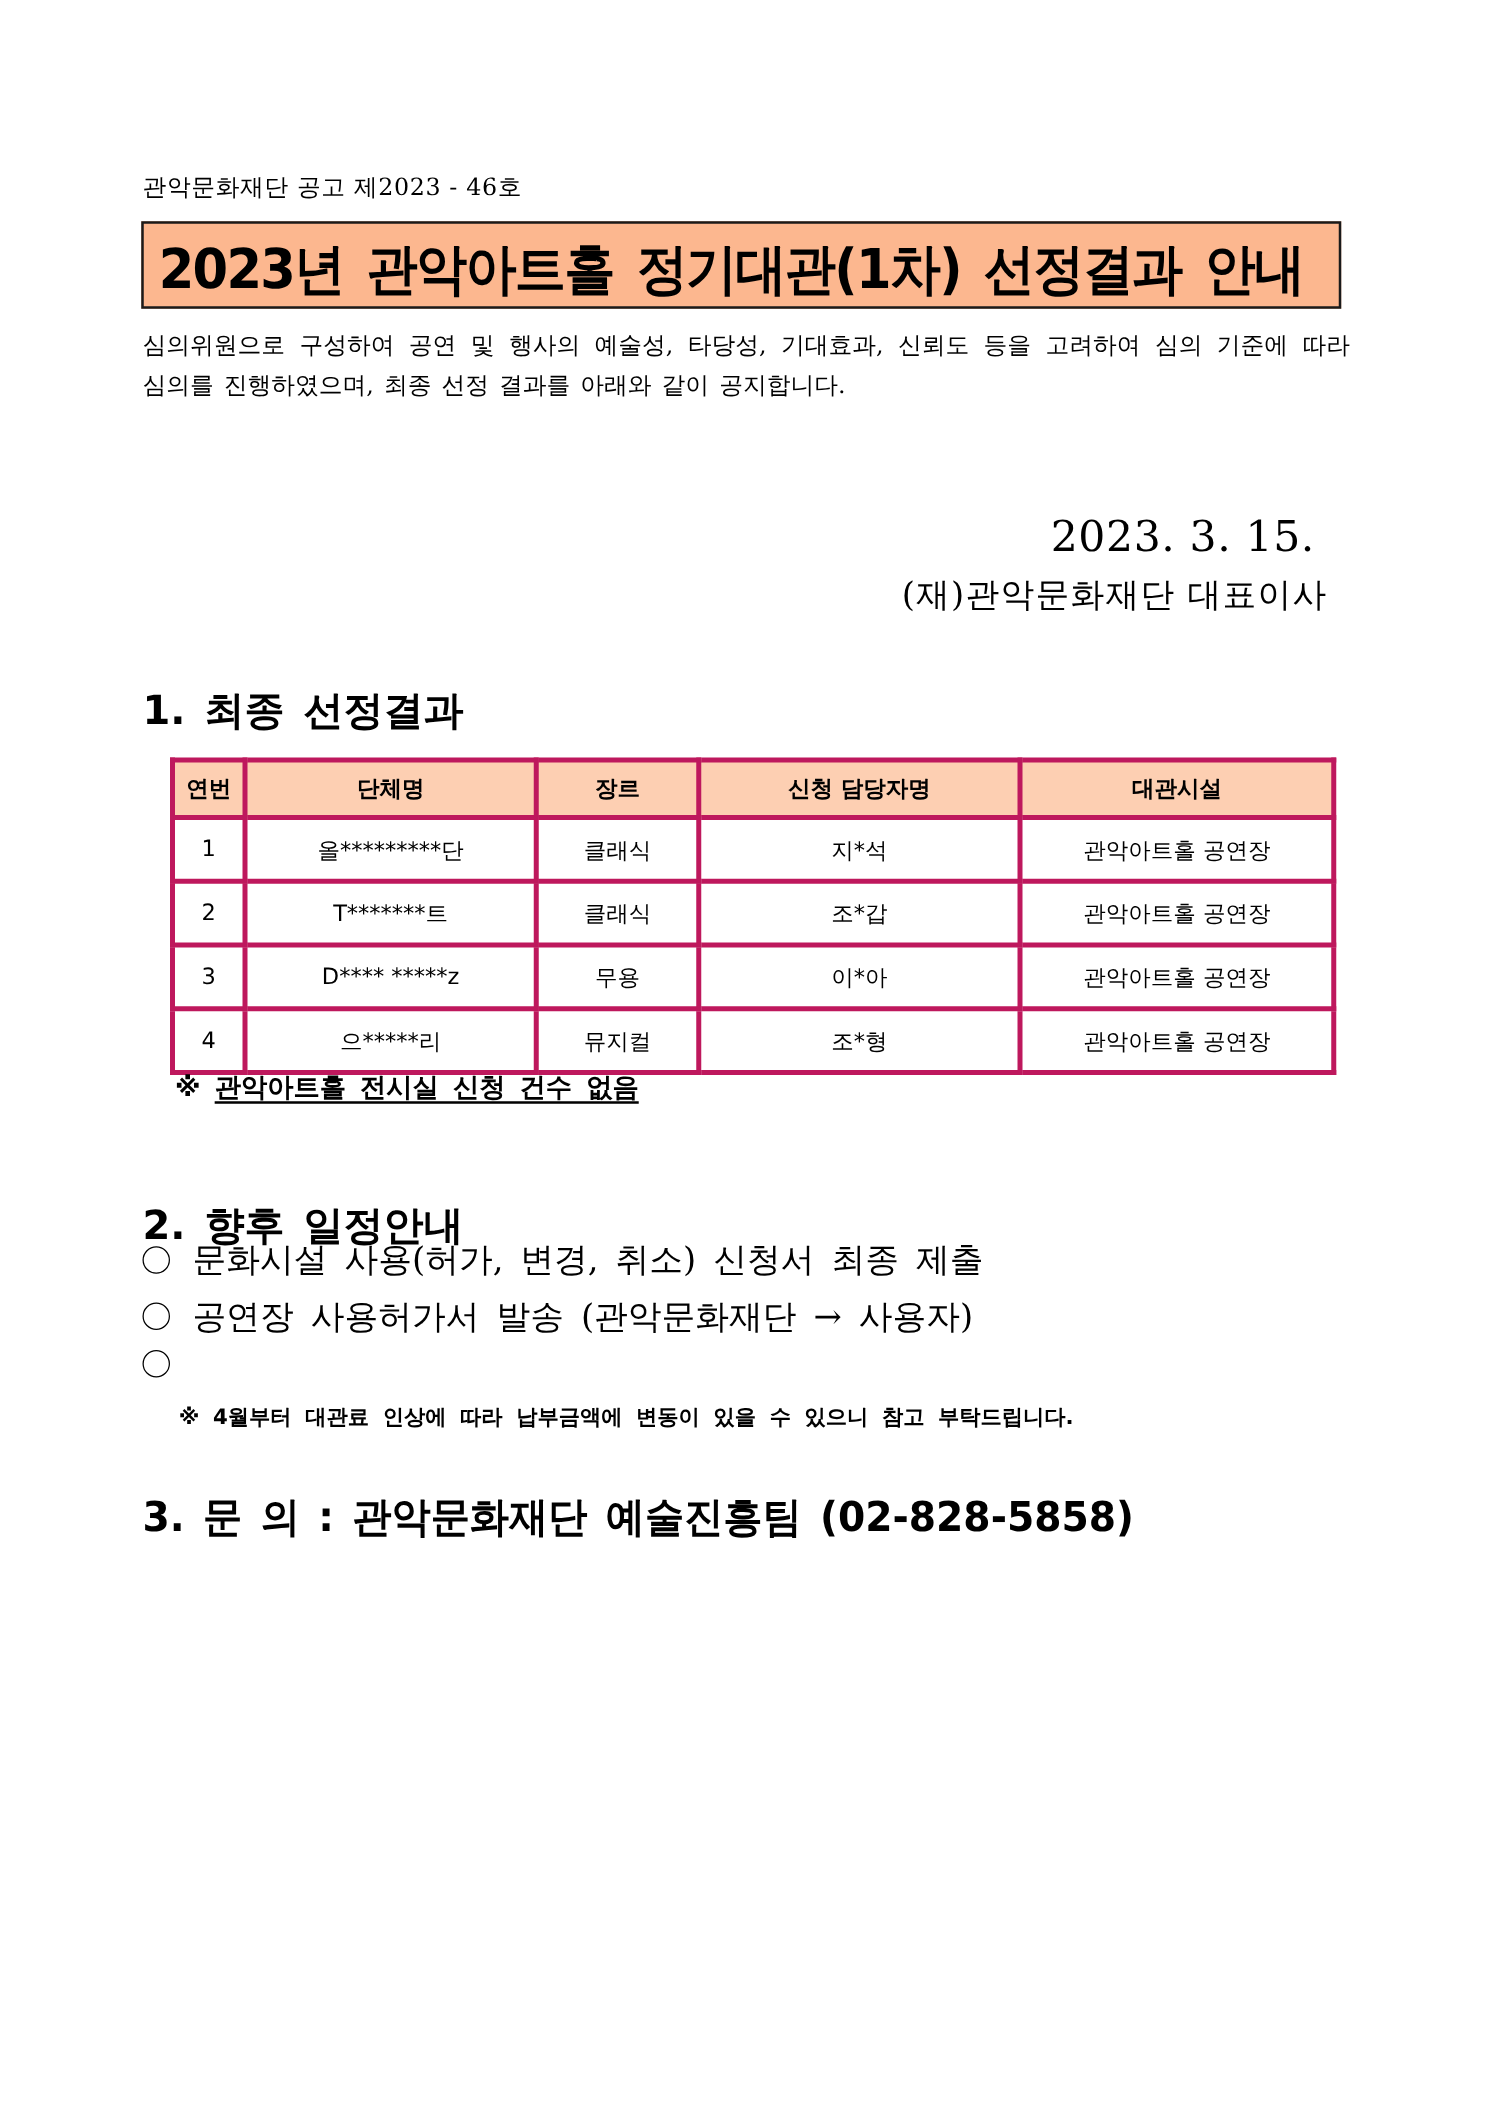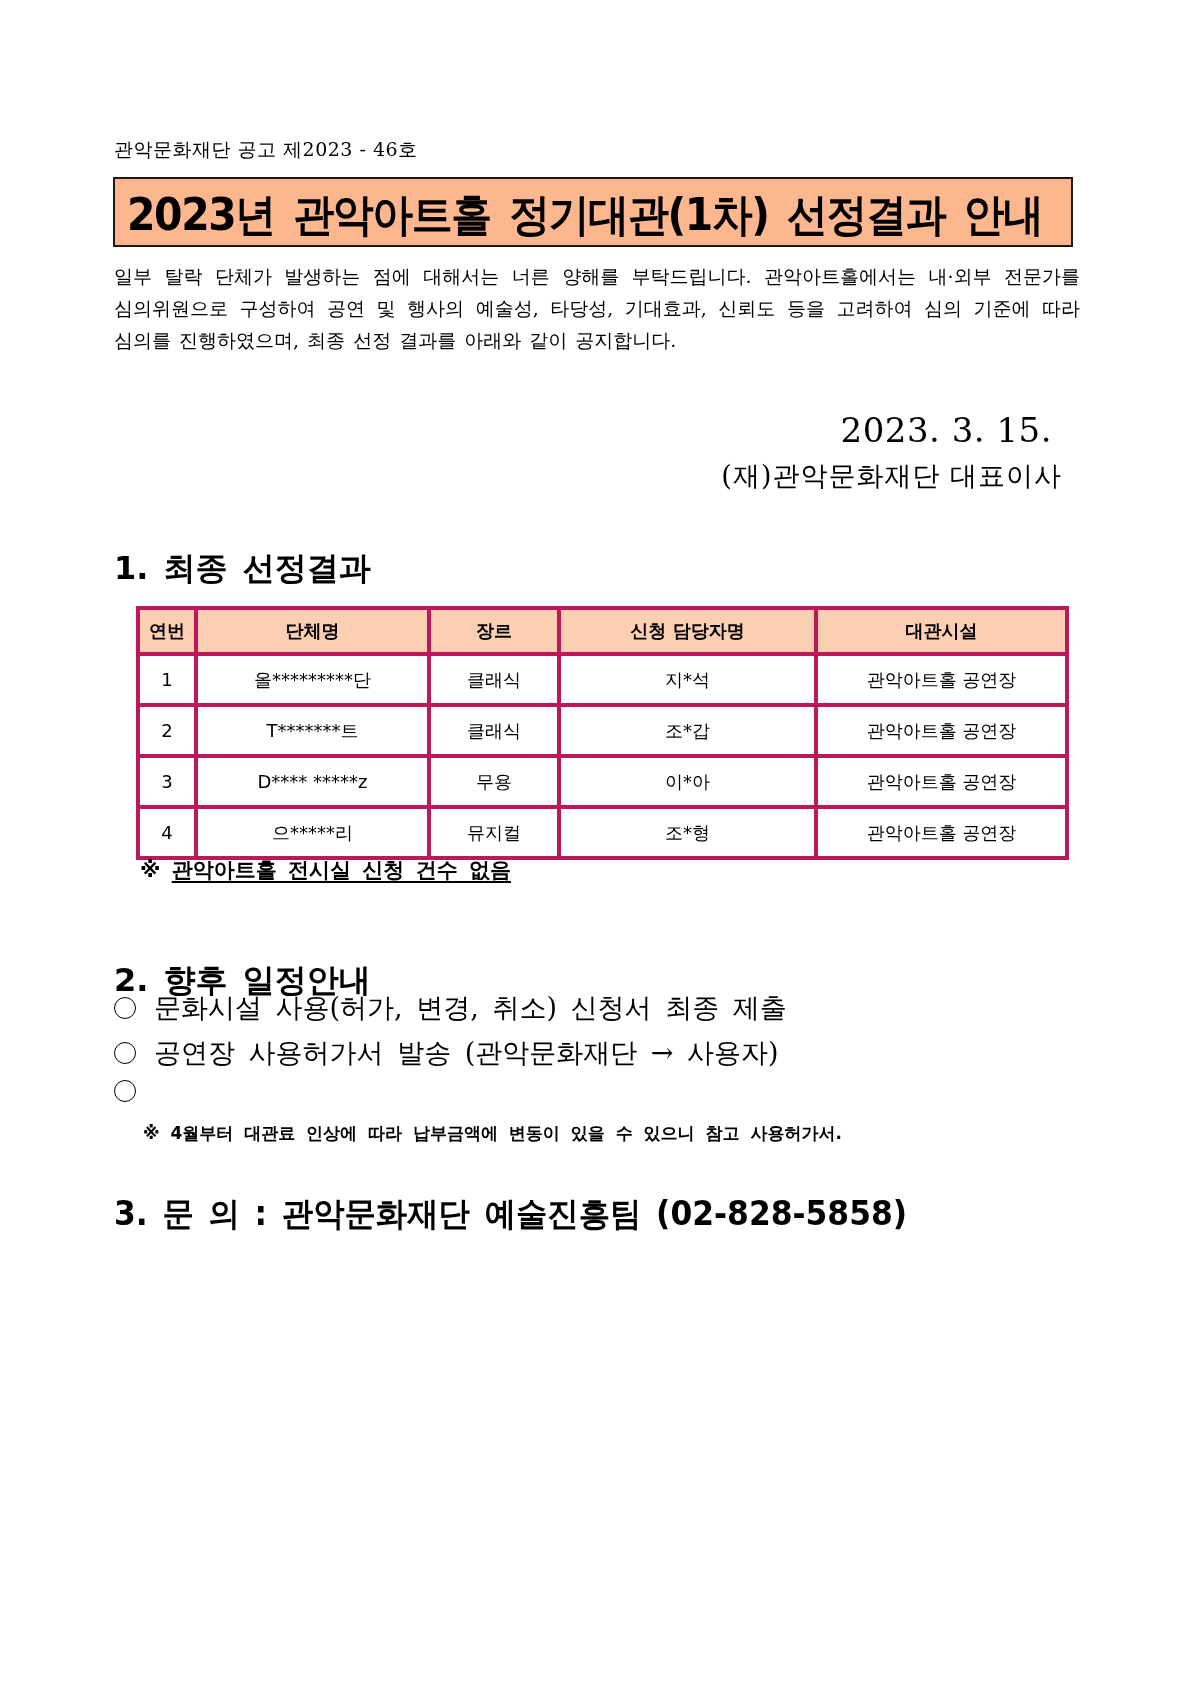--- a/index.html
+++ b/index.html
@@ -79,21 +79,20 @@
 </head>
 <body>
 
 <div class="abs notice-no">관악문화재단 공고 제2023 - 46호</div>
 
 <div class="abs title-box">
   <span class="title-text">2023년 관악아트홀 정기대관(1차) 선정결과 안내</span>
 </div>
 
 <div class="abs intro">
-  <span>일부 탈락 단체가 발생하는 점에 대해서는 너른 양해를 부탁드립니다. 관악아트홀에서는 내·외부 전문가를</span>
   <span>심의위원으로 구성하여 공연 및 행사의 예술성, 타당성, 기대효과, 신뢰도 등을 고려하여 심의 기준에 따라</span>
   <span class="last">심의를 진행하였으며, 최종 선정 결과를 아래와 같이 공지합니다.</span>
 </div>
 
 <div class="abs date">2023. 3. 15.</div>
 <div class="abs org">(재)관악문화재단 대표이사</div>
 
 <div class="abs section-heading" style="top:547px;">1. 최종 선정결과</div>
 
 <table class="results-table">
@@ -157,15 +156,15 @@
   <span>문화시설 사용(허가, 변경, 취소) 신청서 최종 제출</span>
 </div>
 <div class="abs schedule-item" style="top:1035px;">
   <span class="circle"></span>
   <span>공연장 사용허가서 발송 (관악문화재단 → 사용자)</span>
 </div>
 <div class="abs schedule-item" style="top:1080px;">
   <span class="circle"></span>
 </div>
 
-<div class="abs fee-note">※ 4월부터 대관료 인상에 따라 납부금액에 변동이 있을 수 있으니 참고 사용허가서.</div>
+<div class="abs fee-note">※ 4월부터 대관료 인상에 따라 납부금액에 변동이 있을 수 있으니 참고 부탁드립니다.</div>
 
 <div class="abs contact">3. 문 의 : 관악문화재단 예술진흥팀 (02-828-5858)</div>
 
 </body></html>

